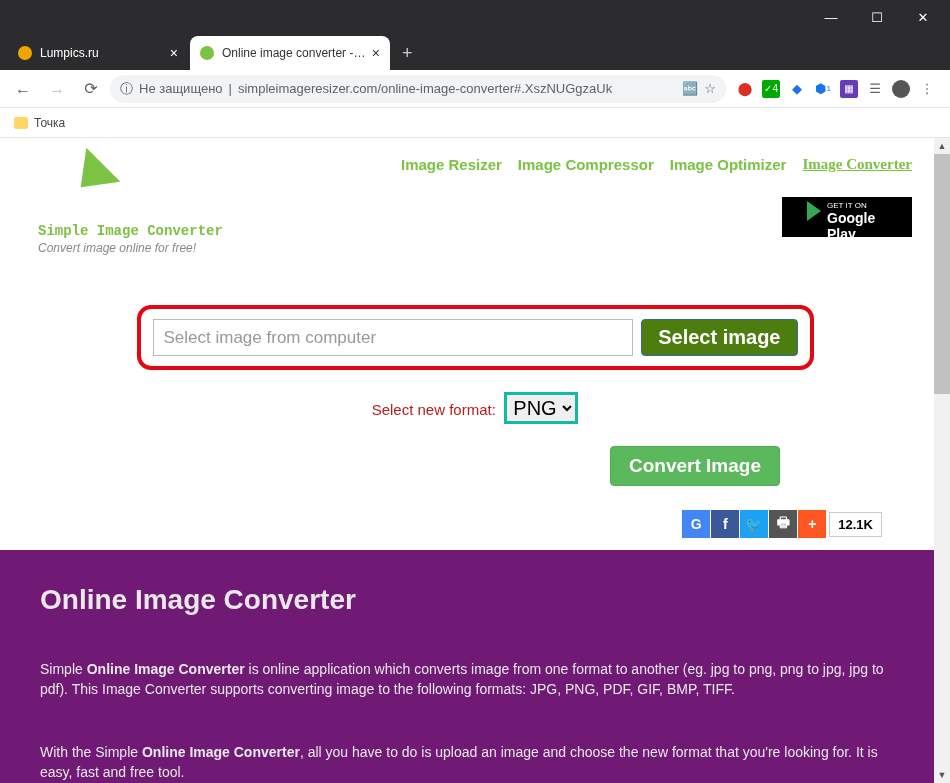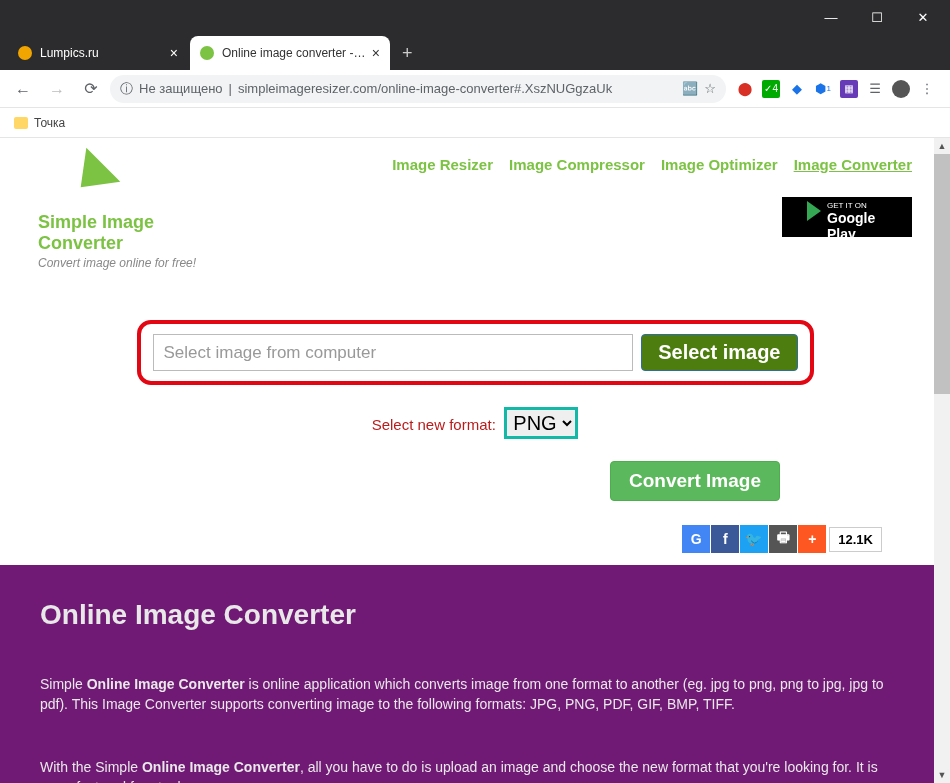--- a/index.html
+++ b/index.html
@@ -28,26 +28,26 @@
 .bm-item { display: flex; align-items: center; gap: 6px; }
 .bm-folder { width: 14px; height: 12px; background: #ffd766; border-radius: 2px; }
 
 .content { position: relative; height: calc(100% - 138px); overflow-y: auto; }
 .page { width: 100%; }
 
 .top-area { display: flex; padding: 12px 38px 0 38px; }
 .logo-col { width: 185px; }
 .logo-img { width: 56px; height: 56px; margin-left: 26px; position: relative; }
 .arrow-shape { position: absolute; width: 0; height: 0; border-left: 24px solid transparent; border-right: 24px solid transparent; border-top: 32px solid #7cc243; transform: rotate(45deg); top: 10px; left: 4px; }
-.logo-title { color: #7cc243; font-weight: bold; font-size: 18px; margin-top: 6px; }
+.logo-title { color: #7cc243; font-weight: bold; font-size: 14px; margin-top: 17px; font-family: Liberation Mono, monospace; }
 .logo-sub { color: #888; font-style: italic; font-size: 12px; margin-top: 2px; }
 .nav-col { flex: 1; }
 .nav-links { display: flex; justify-content: flex-end; gap: 16px; padding-top: 6px; }
 .nav-link { color: #7cc243; font-size: 15px; font-weight: bold; text-decoration: none; }
-.nav-link.active { text-decoration: underline; }
+.nav-link.active { text-decoration: underline; font-family: Liberation Serif, serif; }
 .gplay { float: right; margin-top: 24px; background: #000; color: #fff; border-radius: 0; padding: 4px 25px; font-size: 10px; display: flex; align-items: flex-start; gap: 6px; width: 130px; height: 40px; }
 .gplay-tri { width: 0; height: 0; border-top: 10px solid transparent; border-bottom: 10px solid transparent; border-left: 14px solid #34a853; }
 .gplay-text small { font-size: 8px; display: block; }
 .gplay-text b { font-size: 14px; }
 
 .upload-wrap { margin: 50px auto 20px; width: 677px; }
 .upload-row { border: 4px solid #e30613; border-radius: 14px; padding: 10px 12px; display: flex; gap: 8px; align-items: stretch; }
 .upload-input { flex: 1; border: 1px solid #bbb; background: #fff; padding: 6px 10px; font-size: 17px; color: #999; display: flex; align-items: center; }
 .upload-btn { background: #4d7c0f; color: #fff; border: 1px solid #2e6da4; padding: 6px 16px; font-size: 20px; font-weight: bold; border-radius: 4px; display: flex; align-items: center; }
 

